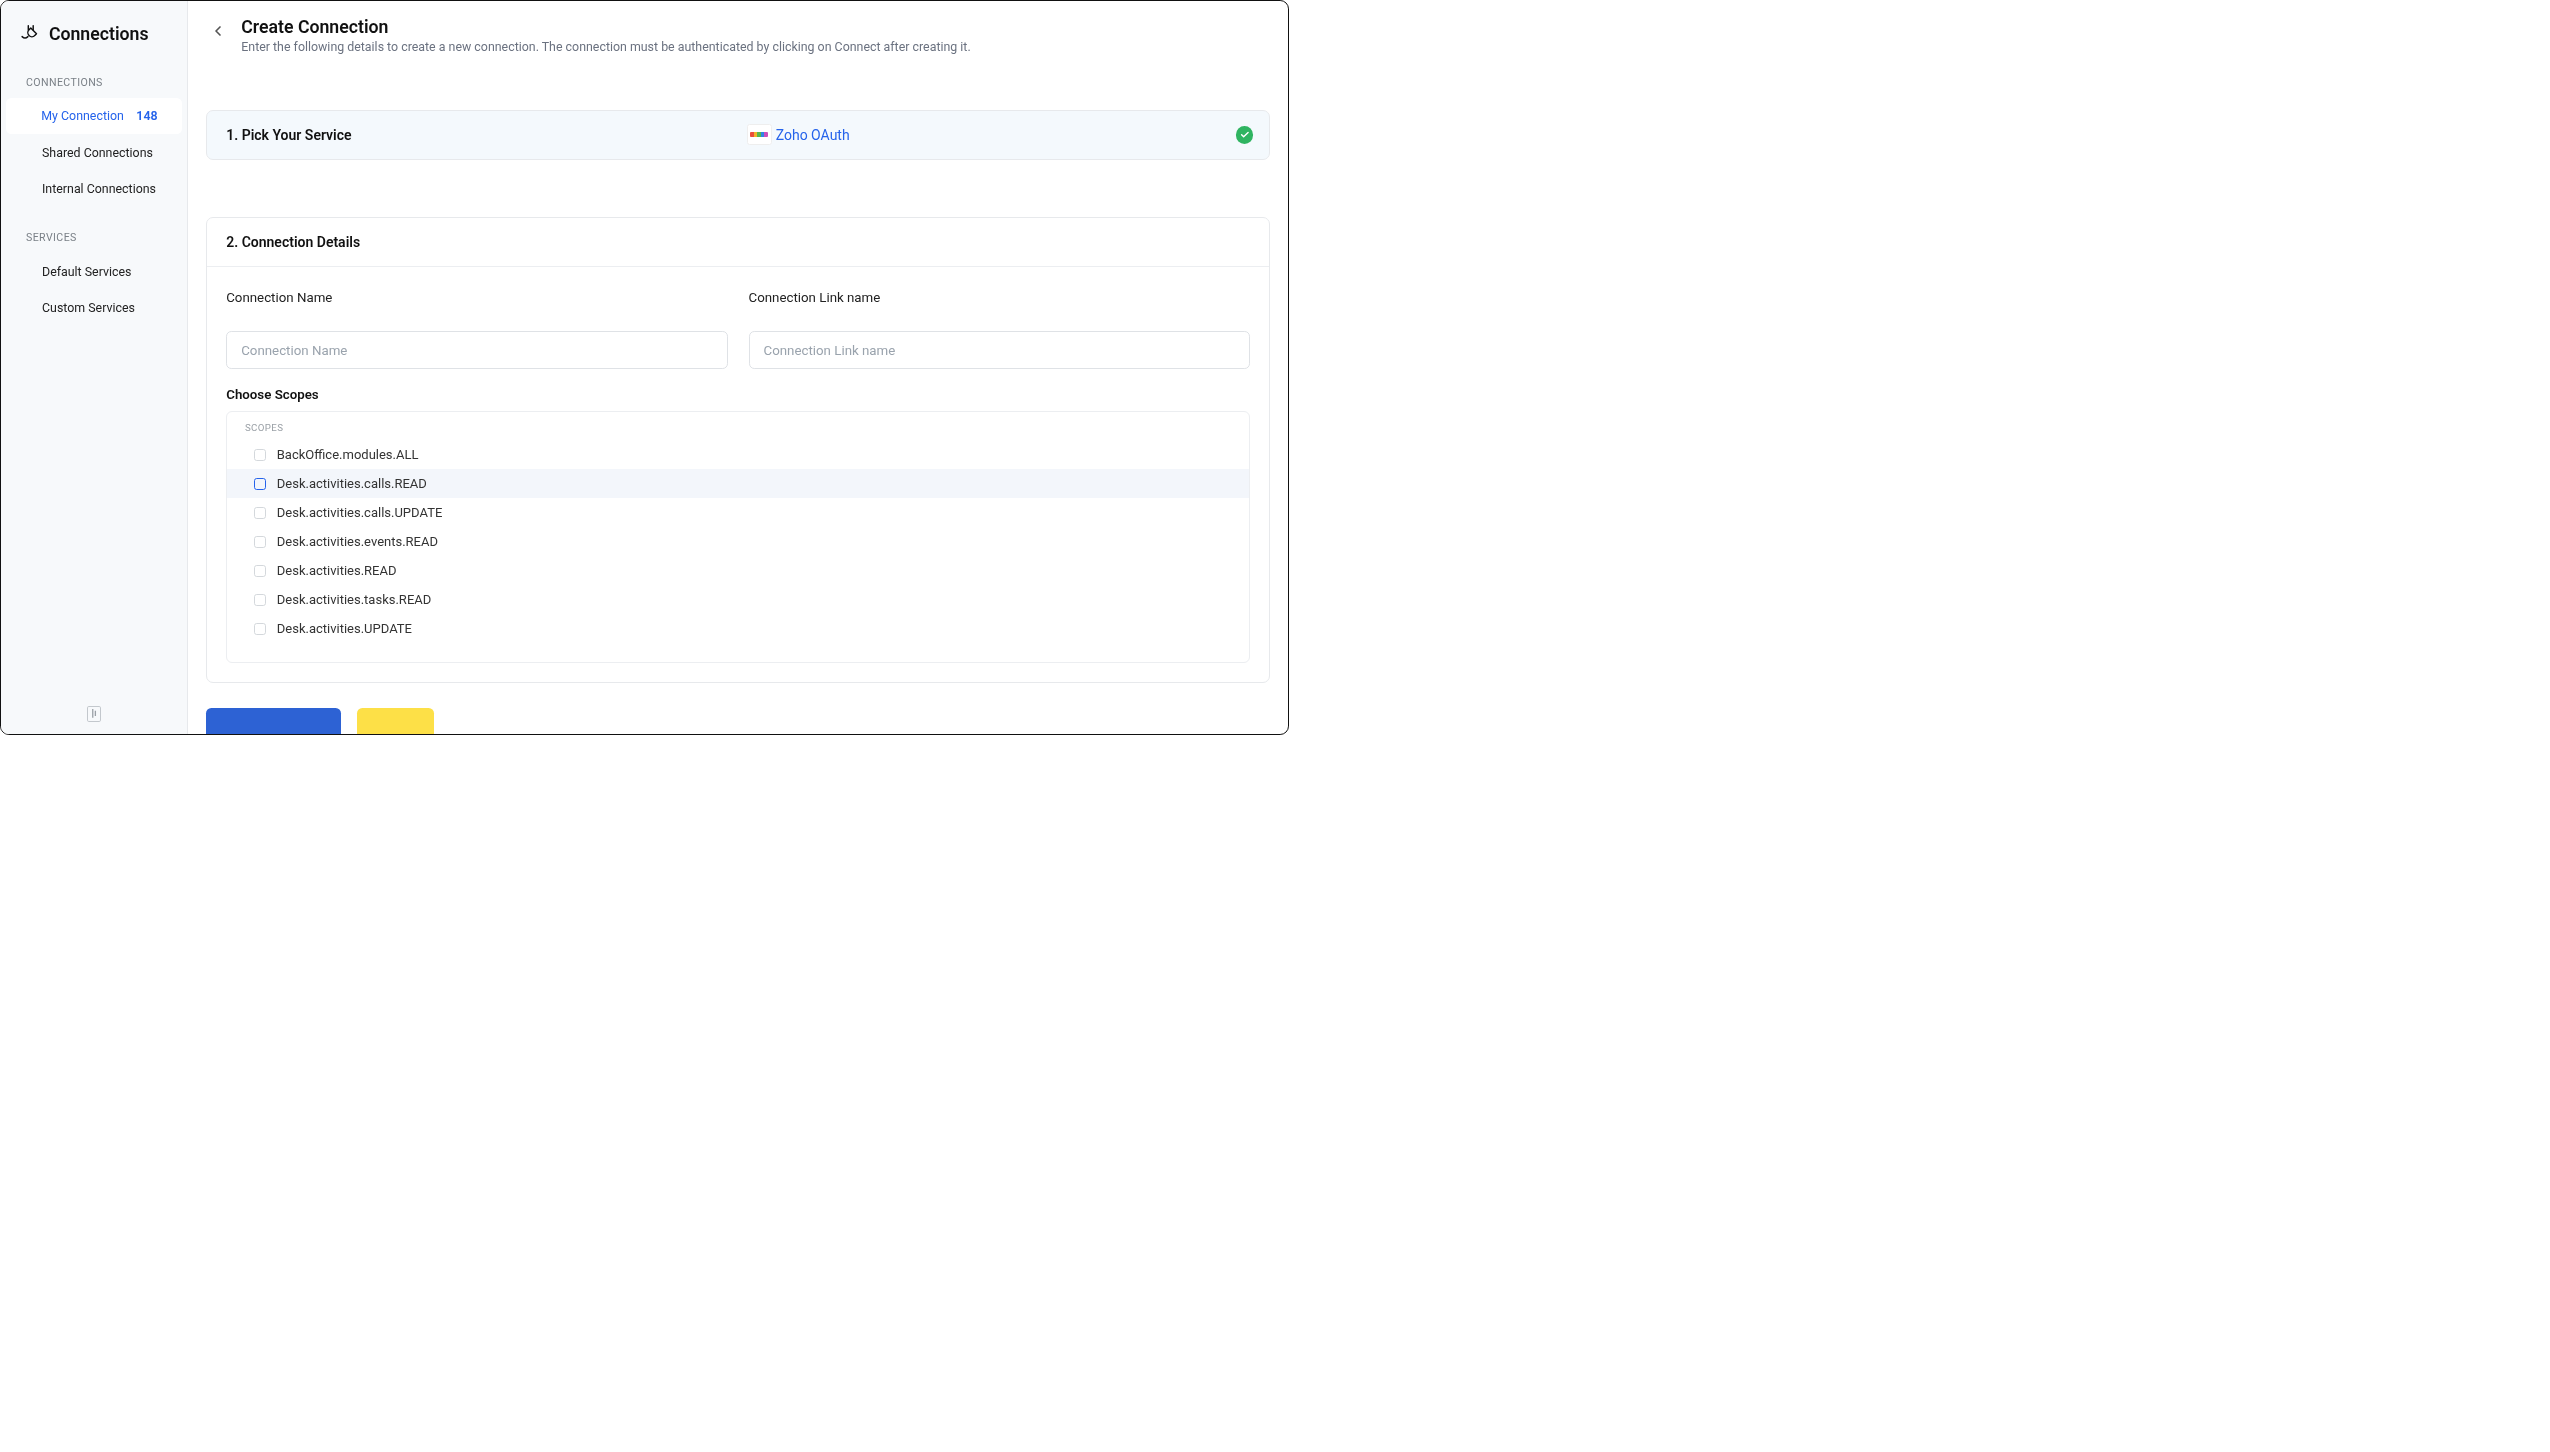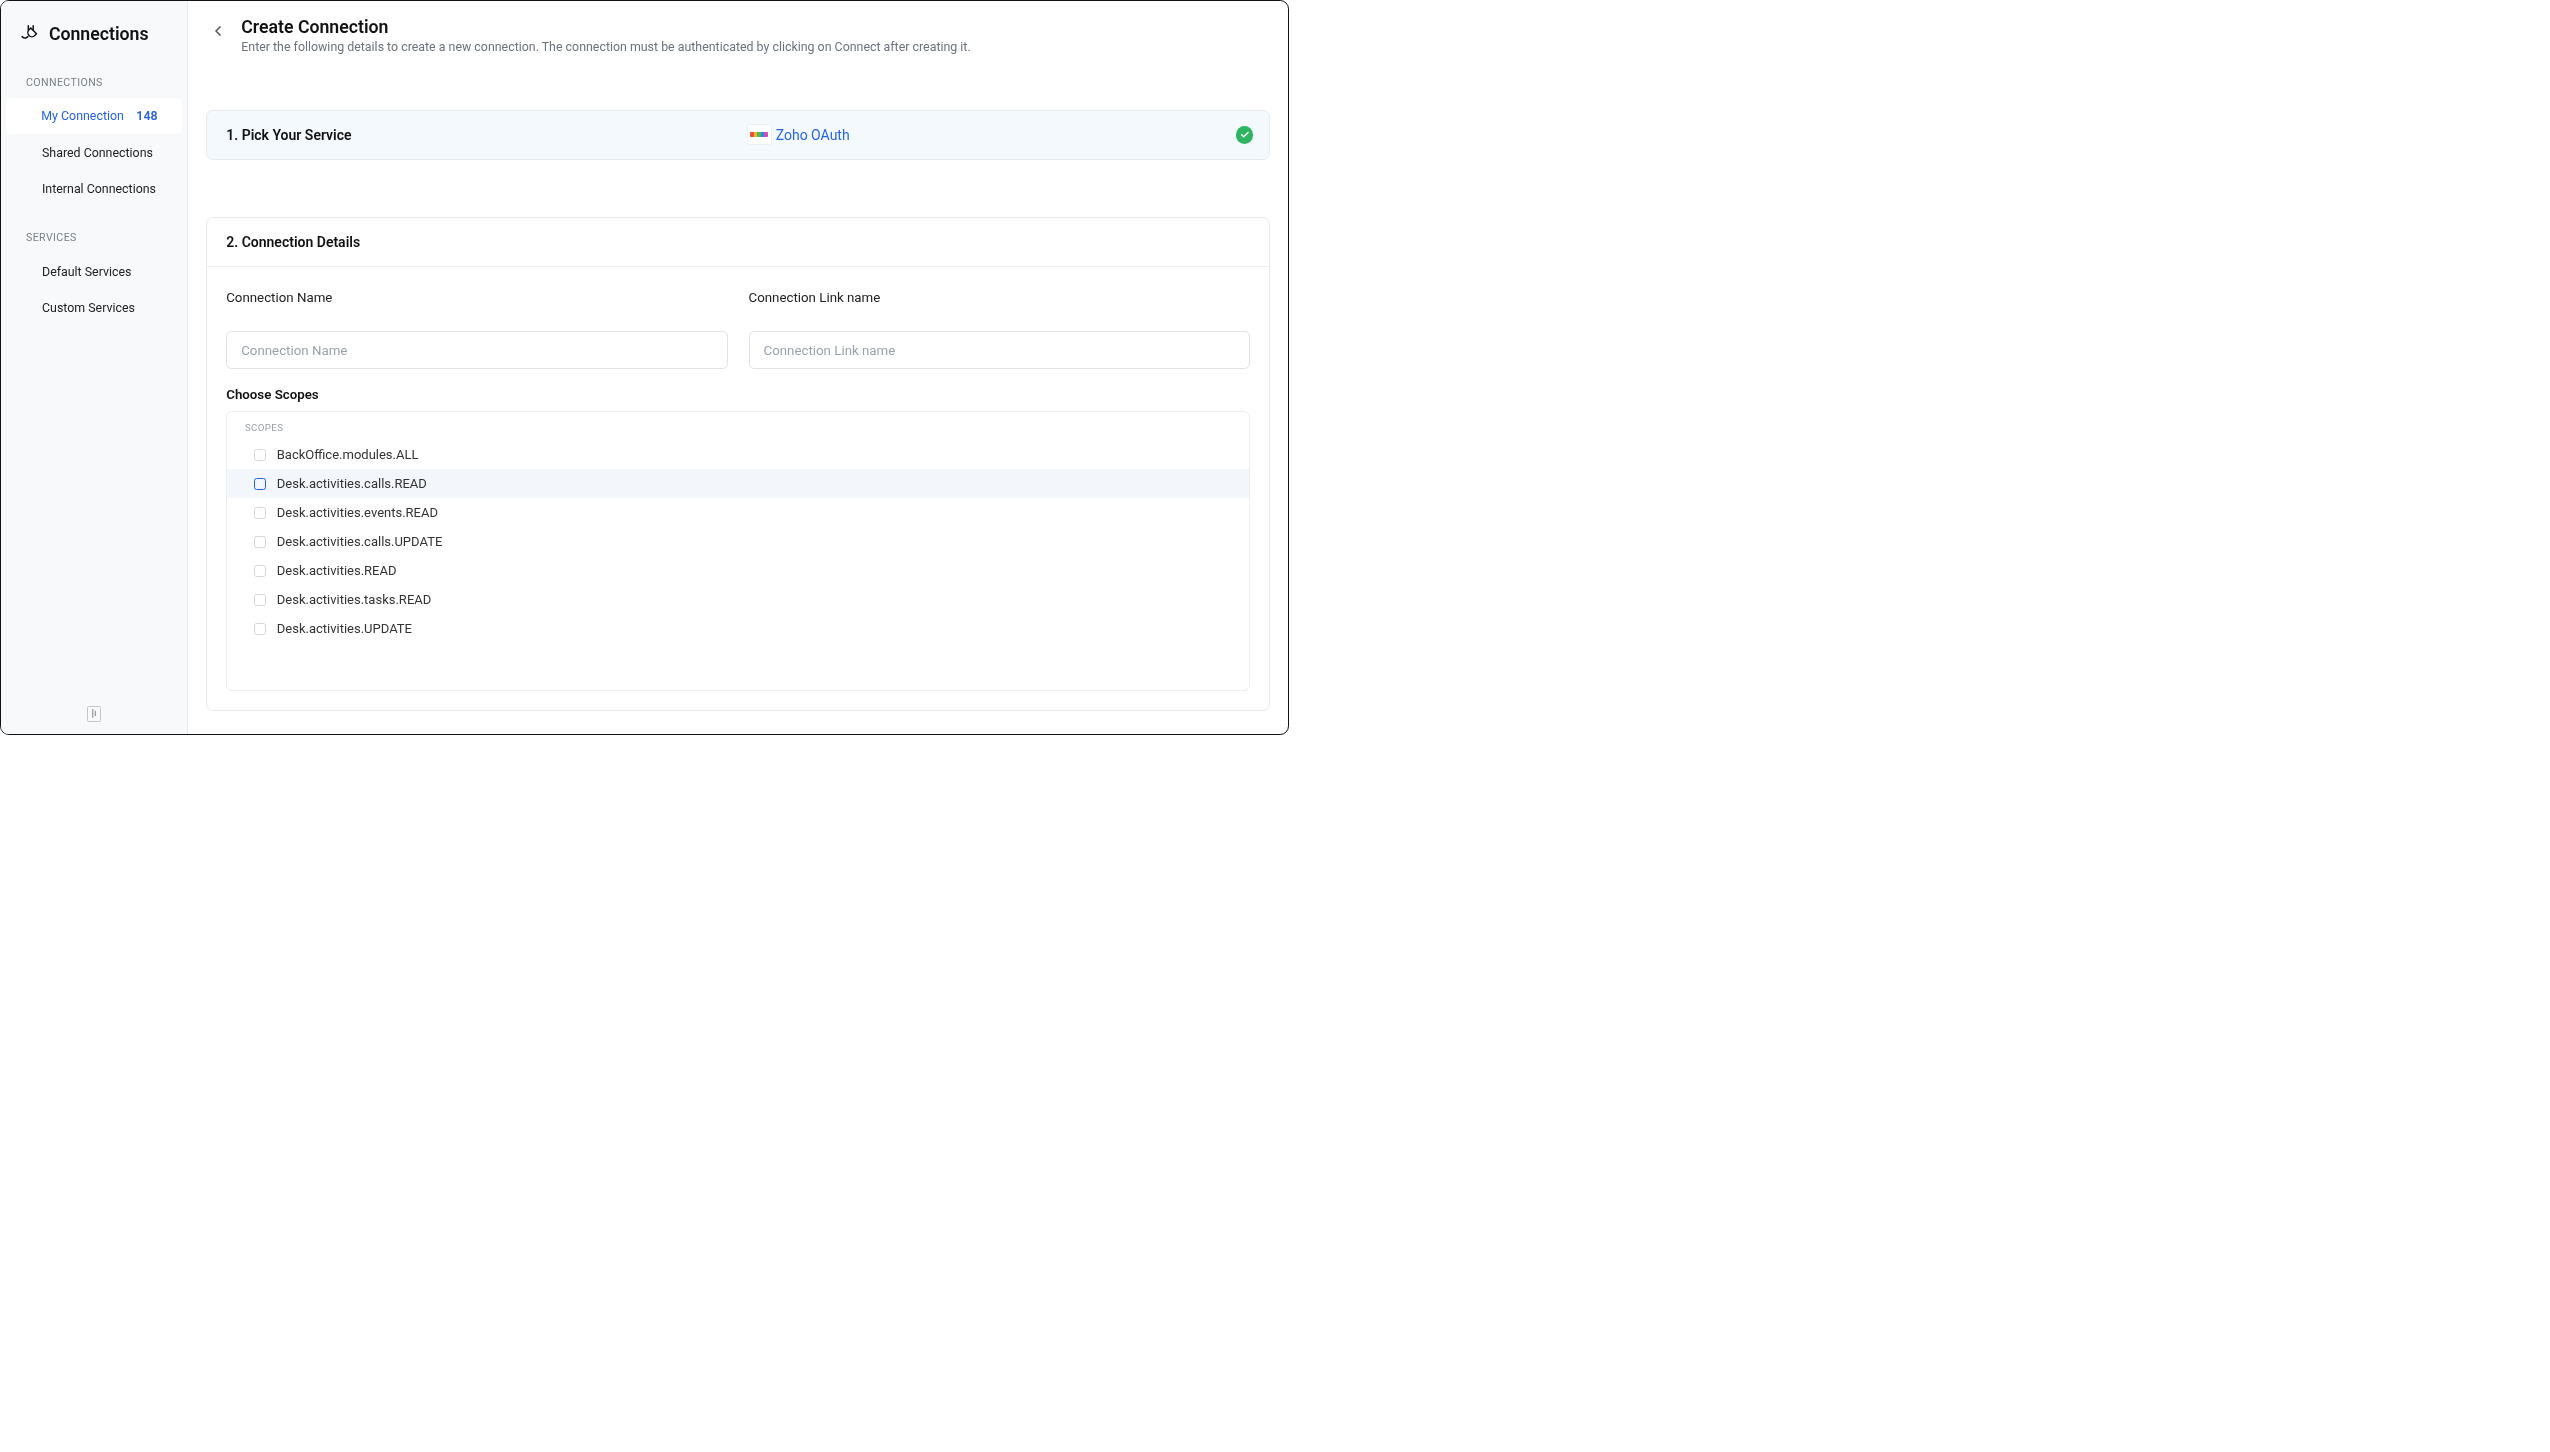--- a/index.html
+++ b/index.html
@@ -194,21 +194,21 @@
     .text-input::placeholder { color: #9aa3ad; }
     .scopes-label {
       font-size: 13.3px;
       font-weight: 600;
       color: #111;
       margin: 17.7px 0 8.9px 0;
     }
     .scopes-box {
       border: 0.9px solid #eceef1;
       border-radius: 6px;
-      height: 280px;
+      height: 252px;
       overflow: hidden;
     }
     .scopes-heading {
       font-size: 9.7px;
       letter-spacing: 0.4px;
       color: #9aa0a6;
       padding: 10.6px 17.7px 7px 17.7px;
     }
     .scope-row {
       display: flex;
@@ -345,25 +345,25 @@
         <div class="scope-row">
             <span class="cb"></span>
             <span>BackOffice.modules.ALL</span>
           </div>
         <div class="scope-row hover">
             <span class="cb"></span>
             <span>Desk.activities.calls.READ</span>
           </div>
         <div class="scope-row">
             <span class="cb"></span>
+            <span>Desk.activities.calls.UPDATE</span>
+          </div>
+        <div class="scope-row">
+            <span class="cb"></span>
             <span>Desk.activities.events.READ</span>
-          </div>
-        <div class="scope-row">
-            <span class="cb"></span>
-            <span>Desk.activities.calls.UPDATE</span>
           </div>
         <div class="scope-row">
             <span class="cb"></span>
             <span>Desk.activities.READ</span>
           </div>
         <div class="scope-row">
             <span class="cb"></span>
             <span>Desk.activities.tasks.READ</span>
           </div>
         <div class="scope-row">

